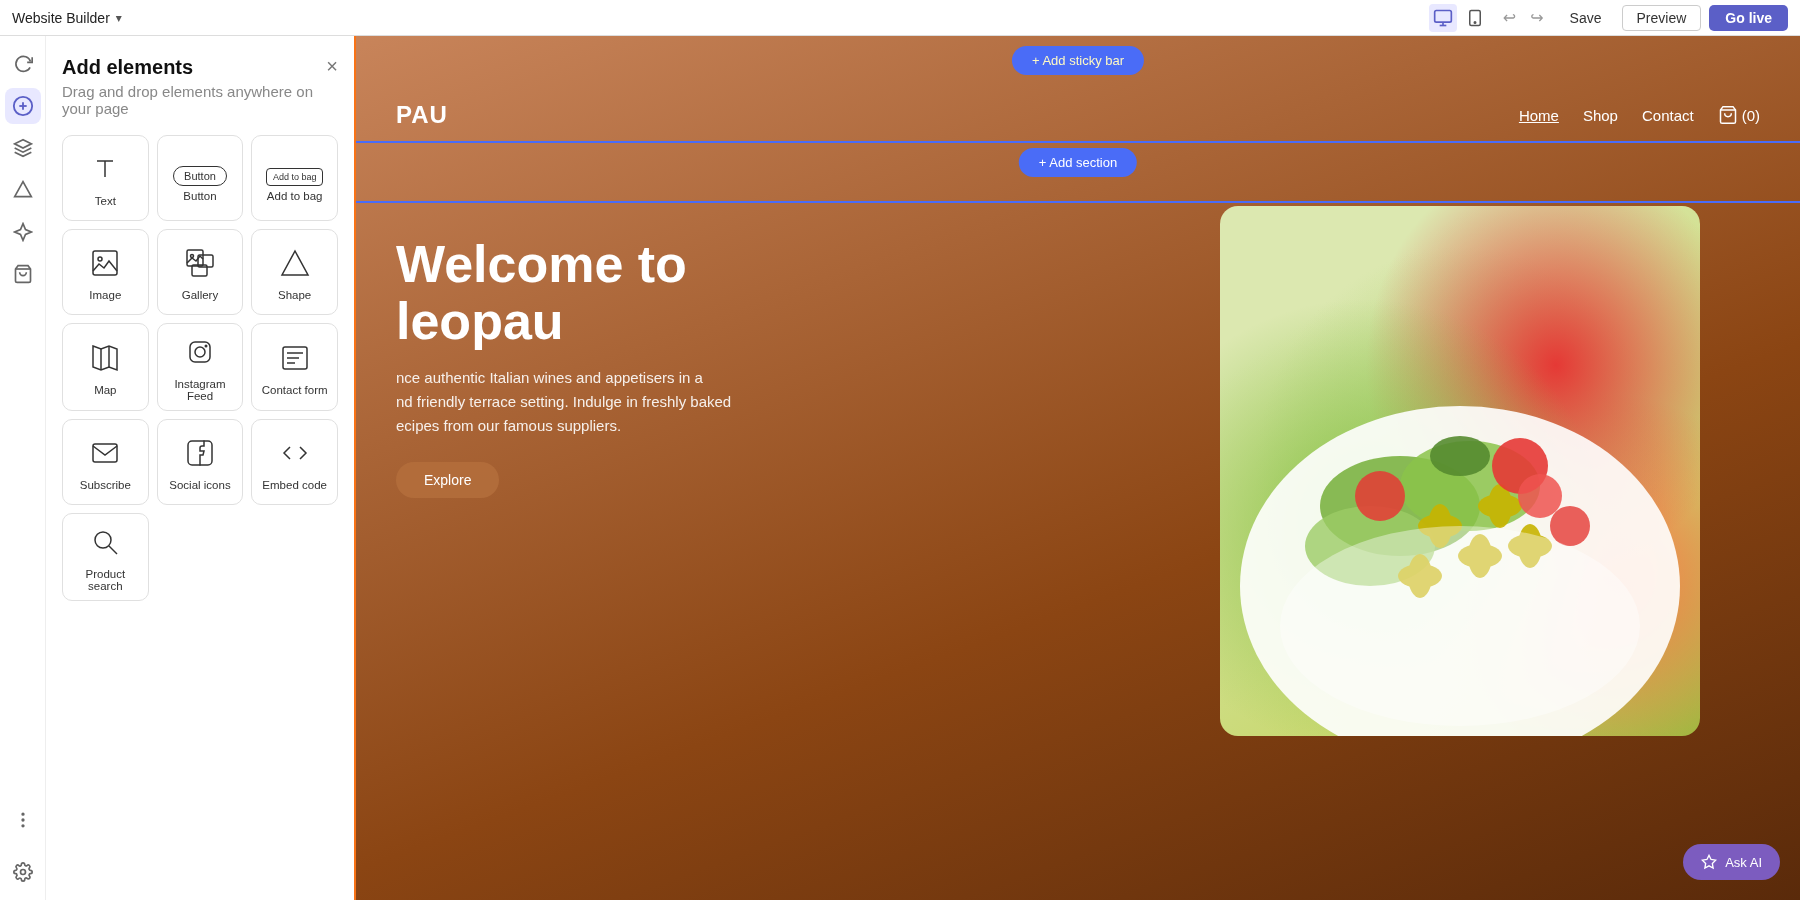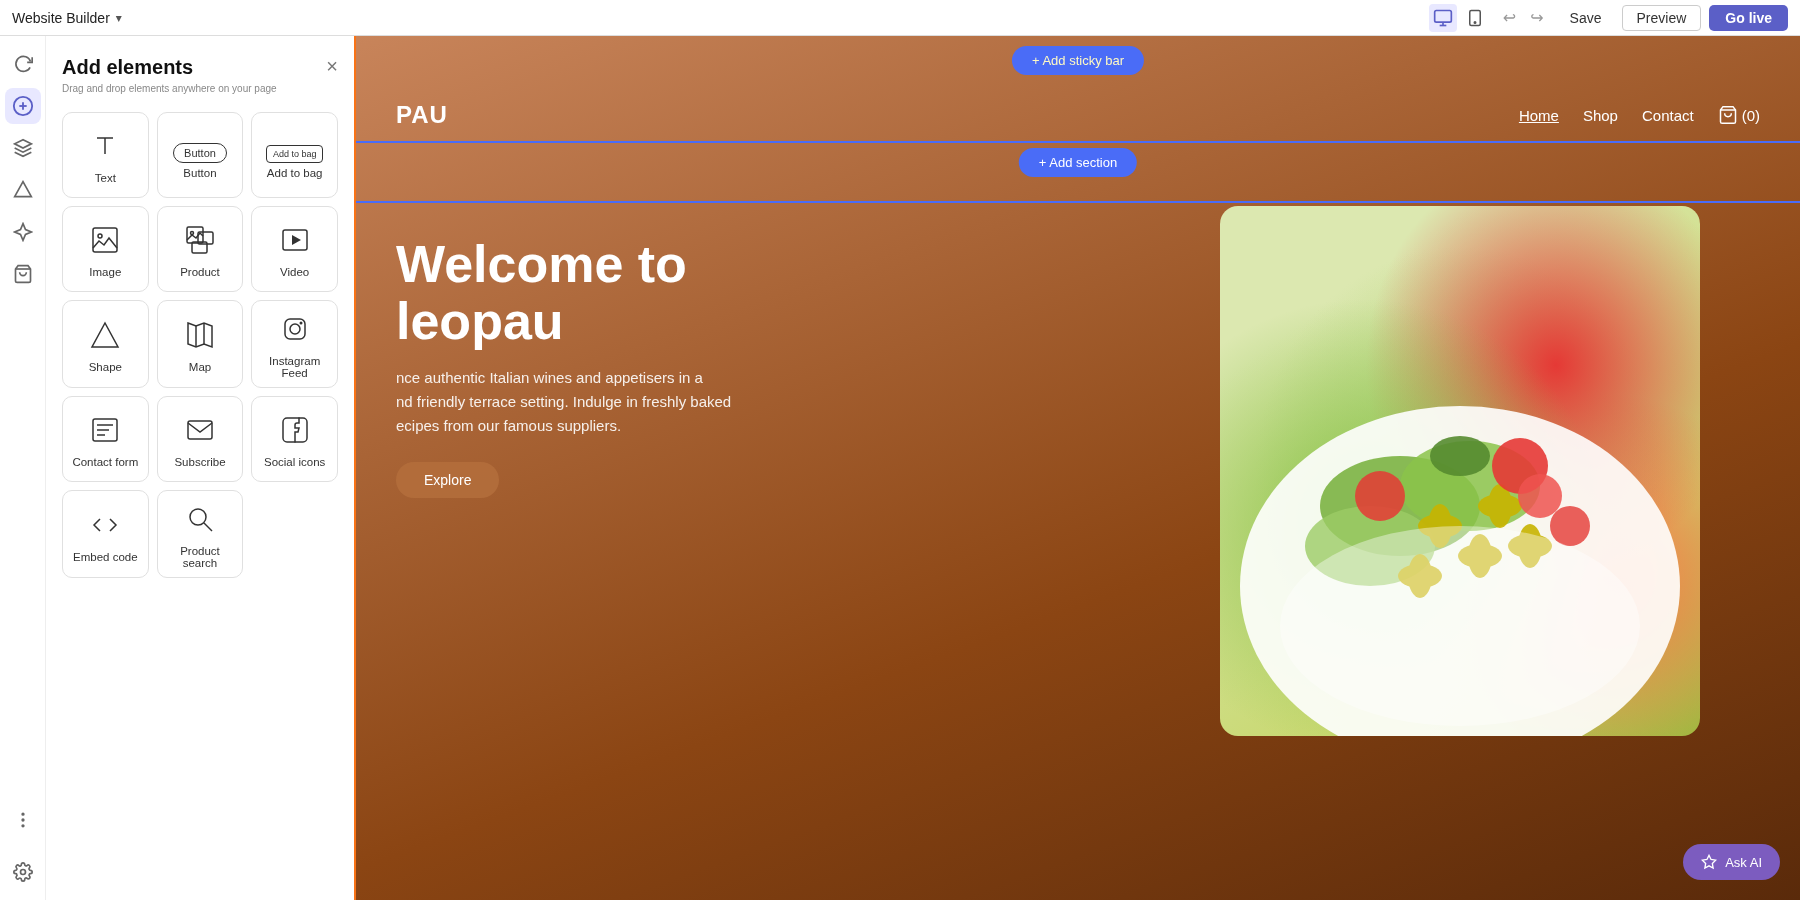--- a/index.html
+++ b/index.html
@@ -41,21 +41,21 @@
 
     
     .add-elements-panel {
       width: 310px; background: #fff; border-right: 2px solid #f97316;
       display: flex; flex-direction: column; flex-shrink: 0;
       padding: 20px 16px; overflow-y: auto;
     }
     .panel-header { display: flex; justify-content: space-between; align-items: flex-start; margin-bottom: 4px; }
     .panel-title { font-size: 20px; font-weight: 700; color: #111; }
     .panel-close { background: none; border: none; cursor: pointer; font-size: 20px; color: #777; line-height: 1; }
-    .panel-subtitle { font-size: 10px; color: #888; margin-bottom: 18px; }
+    .panel-subtitle { font-size: 15px; color: #888; margin-bottom: 18px; }
 
     
     .elements-grid {
       display: grid; grid-template-columns: repeat(3, 1fr); gap: 8px;
     }
     .element-item {
       display: flex; flex-direction: column; align-items: center; justify-content: center;
       border: 1.5px solid #e0e0e0; border-radius: 10px; padding: 12px 8px 8px;
       cursor: pointer; background: #fff; gap: 6px; min-height: 86px;
       transition: border-color 0.15s;
@@ -284,32 +284,23 @@
       <div class="element-item">
         <div class="element-icon">
           <svg viewBox="0 0 32 32">
               <rect x="3" y="3" width="16" height="16" rx="1.5"></rect>
               <circle cx="8" cy="9" r="1.5"></circle>
               <polyline points="3,16 8,11 12,14 16,9 19,12"></polyline>
               <rect x="14" y="8" width="15" height="12" rx="1.5"></rect>
               <rect x="8" y="18" width="15" height="11" rx="1.5"></rect>
             </svg>
         </div>
-        <span class="element-label">Product</span>
-      </div>
-
-      <div class="element-item">
-        <div class="element-icon">
-          <svg viewBox="0 0 32 32">
-              <rect x="4" y="6" width="24" height="20" rx="2"></rect>
-              <polygon points="13,11 22,16 13,21" fill="#333" stroke="none"></polygon>
-            </svg>
-        </div>
-        <span class="element-label">Video</span>
-      </div>
+        <span class="element-label">Gallery</span>
+      </div>
+
 
       <div class="element-item">
         <div class="element-icon">
           <svg viewBox="0 0 32 32">
               <polygon points="16,4 29,28 3,28"></polygon>
             </svg>
         </div>
         <span class="element-label">Shape</span>
       </div>
 

